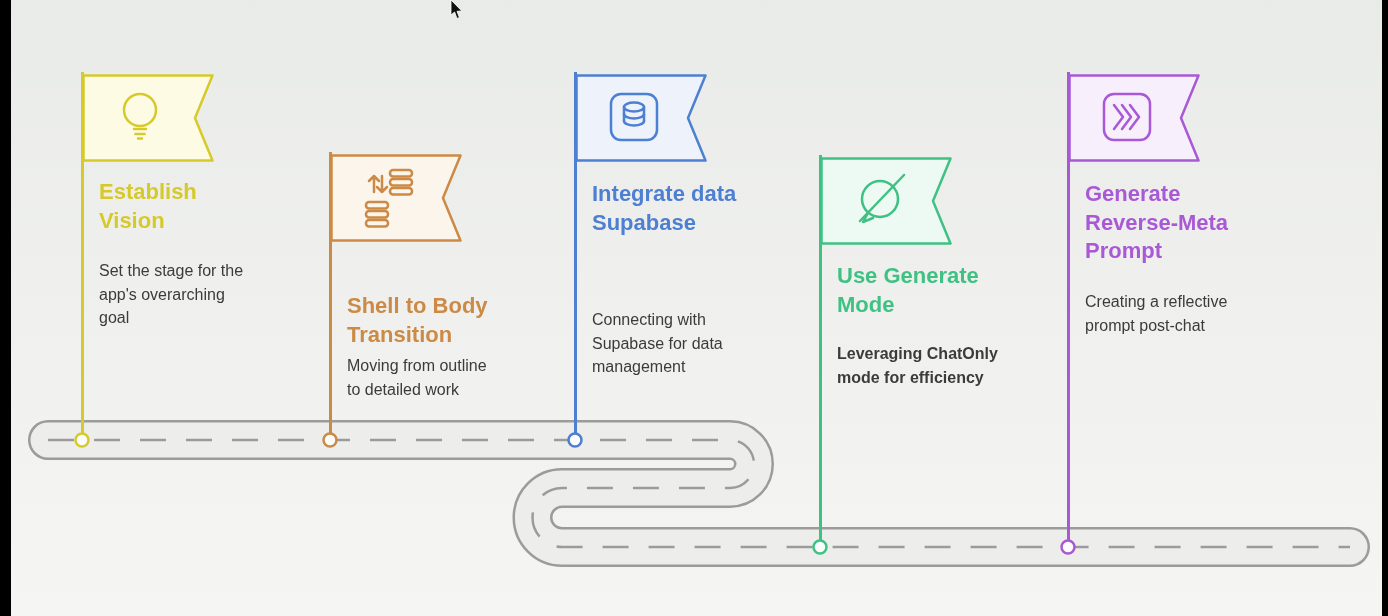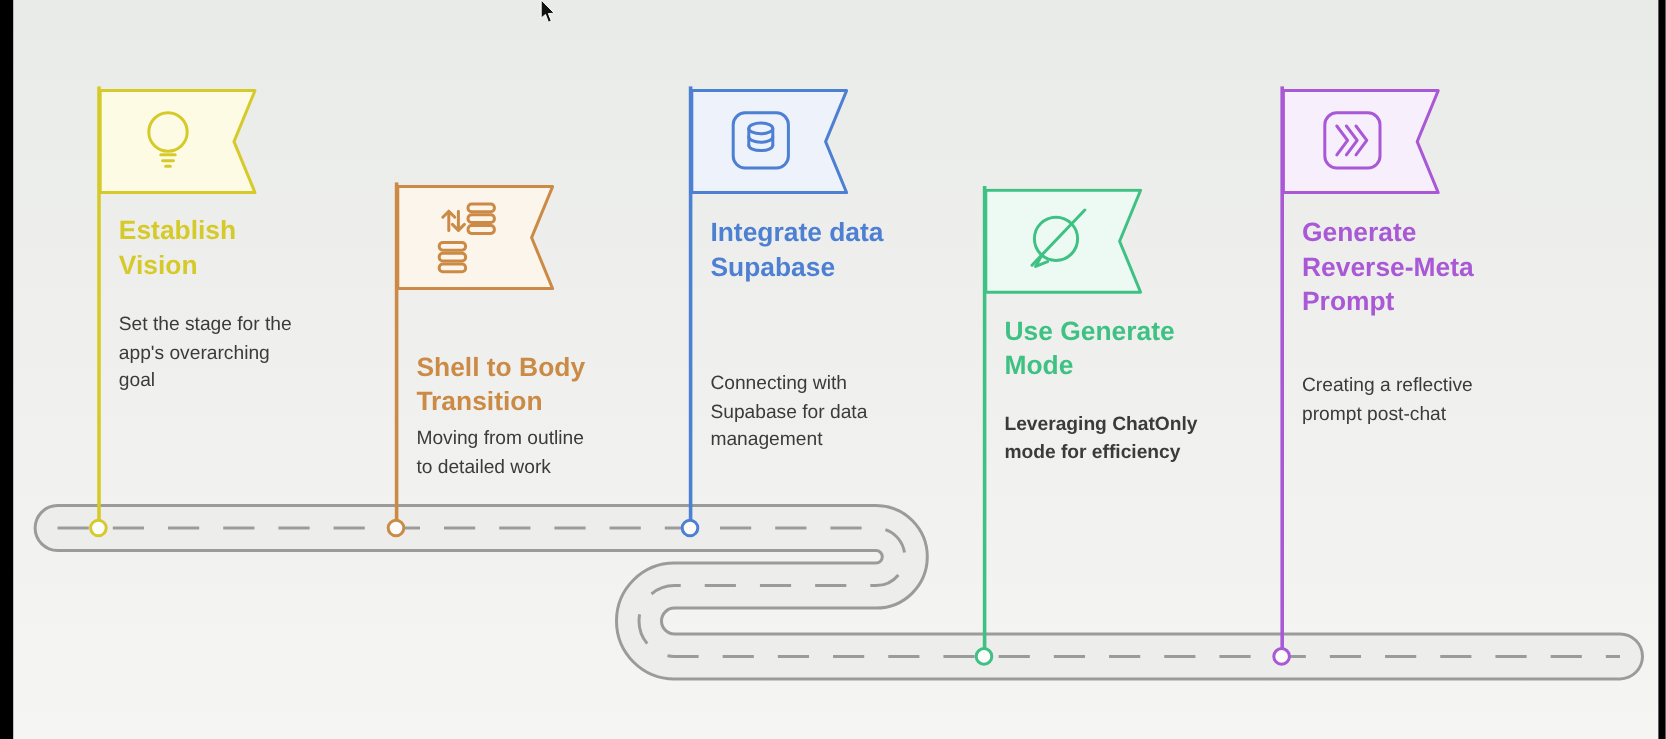--- a/index.html
+++ b/index.html
@@ -35,21 +35,21 @@
 
   .m1 .title{top:106px;width:150px;}
   .m1 .desc{top:187px;width:210px;}
   .m2 .title{top:110px;width:190px;margin-top:30px;}
   .m2 .desc{top:202px;width:210px;}
   .m3 .title{top:108px;width:190px;}
   .m3 .desc{top:190px;width:200px;margin-top:46px;}
   .m4 .title{top:107px;width:190px;}
   .m4 .desc{top:187px;width:210px;font-weight:bold;}
   .m5 .title{top:108px;width:190px;}
-  .m5 .desc{top:218px;width:220px;margin-top:20px;}
+  .m5 .desc{top:218px;width:220px;}
 
   .flag polygon{fill:var(--fill);stroke:currentColor;stroke-width:2.5;stroke-linejoin:round;}
   .flag .glyph{fill:none;stroke:currentColor;stroke-width:2.5;stroke-linecap:round;stroke-linejoin:round;}
   .node circle{fill:#fcfcfb;stroke:currentColor;stroke-width:2.5;}
 
   #cursor{position:absolute;left:450px;top:0;z-index:60;}
 </style>
 </head>
 <body>
 

